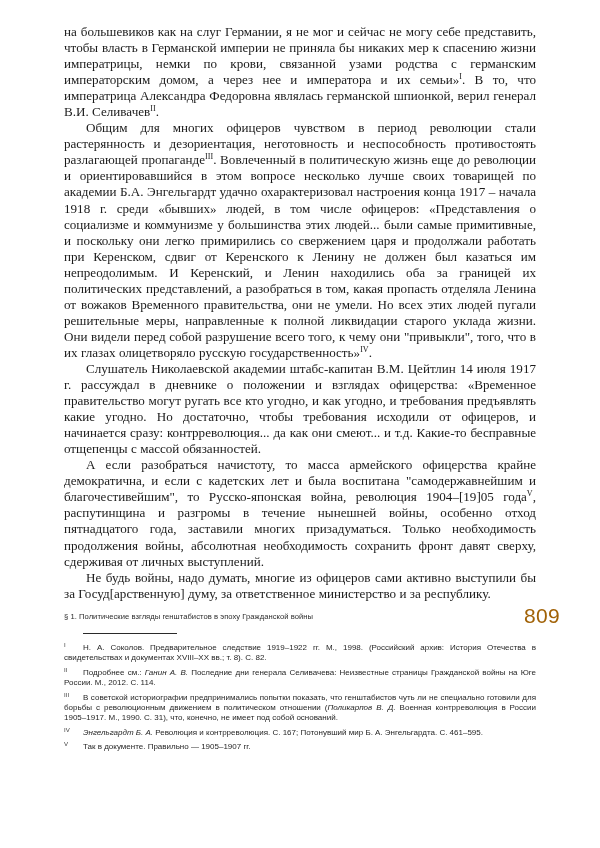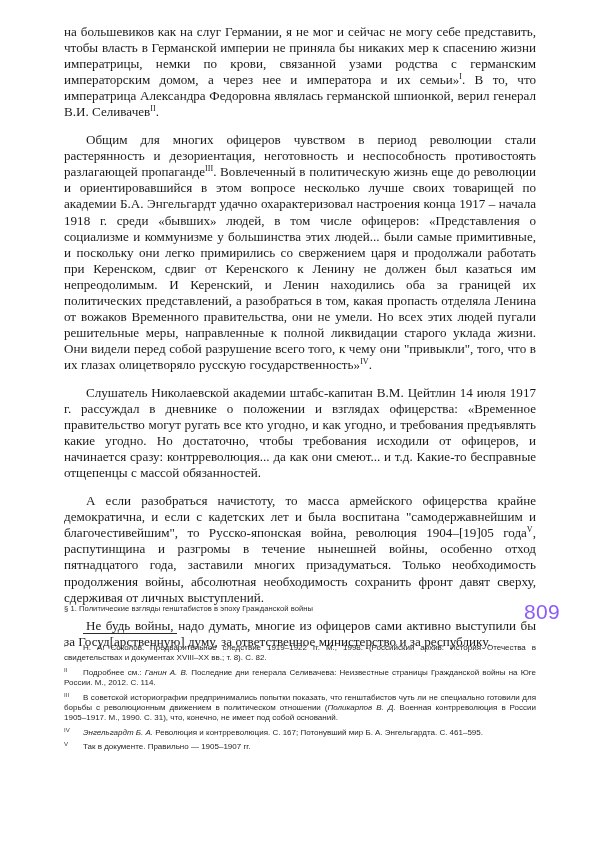--- a/index.html
+++ b/index.html
@@ -37,21 +37,21 @@
     font-family: "Liberation Serif", "DejaVu Serif", serif;
     font-size: 13.1px;
     line-height: 16.05px;
     text-align: justify;
     text-justify: inter-word;
     text-indent: 22px;
     hyphens: manual;
     word-spacing: 0.1px;
   }
   .para + .para {
-    margin-top: 12px;
+    margin-top: 0px;
   }
   .para.first {
     text-indent: 0;
   }
   .para sup {
     font-size: 0.62em;
     vertical-align: super;
     line-height: 0;
     font-family: "Liberation Serif", serif;
   }
@@ -96,35 +96,35 @@
   }
 
   
   .footer {
     position: absolute;
     left: 64px;
     right: 40px;
     bottom: 22px;
     height: 30px;
     display: flex;
-    align-items: center;
+    align-items: flex-end;
     justify-content: space-between;
   }
   .footer-title {
     font-family: "Liberation Sans", "DejaVu Sans", sans-serif;
     font-size: 7.6px;
     letter-spacing: 0.05px;
     color: #2b2b2b;
     padding-bottom: 5px;
   }
   .folio {
     font-family: "Liberation Sans", "DejaVu Sans", sans-serif;
     font-size: 21px;
     font-weight: 400;
-    color: #8b5cf6;
+    color: #a16207;
     letter-spacing: 0.3px;
     line-height: 1;
   }
 </style>
 </head>
 <body>
 
 <div class="page">
 
   <div class="body-text">

